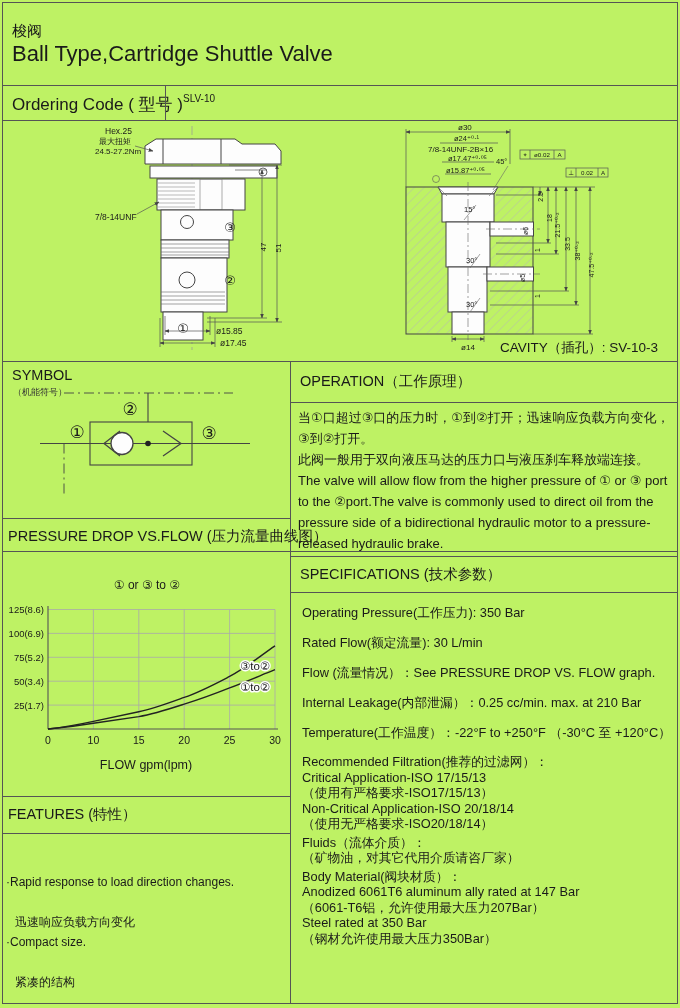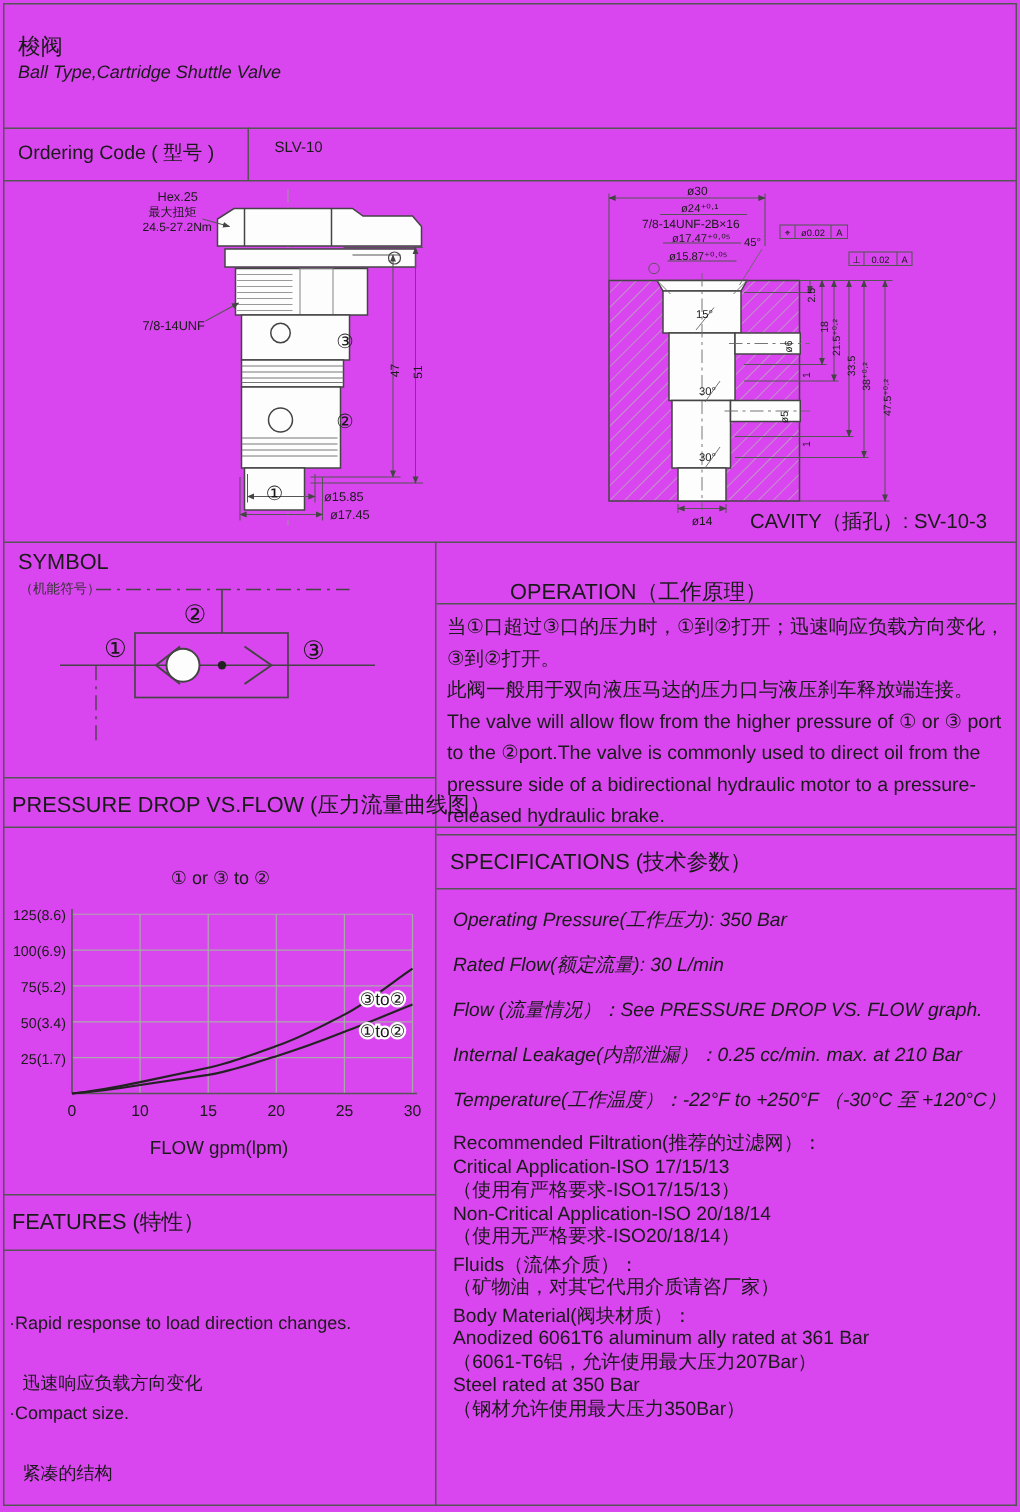--- a/index.html
+++ b/index.html
@@ -1,38 +1,38 @@
 <!DOCTYPE html>
 <html><head>
 <meta charset="utf-8">
 <style>
   html,body{margin:0;padding:0;background:#e8e8e8;}
-  .page{position:relative;width:680px;height:1008px;background:#d946ef;
+  .page{position:relative;width:680px;height:1008px;background:#bef264;
         font-family:"Liberation Sans","DejaVu Sans",sans-serif;color:#1a1a1a;overflow:hidden;}
   .frame{position:absolute;left:2px;top:2px;right:2px;bottom:4px;border:1px solid #555;}
   .abs{position:absolute;}
   .hline{position:absolute;height:0;border-top:1px solid #555;}
   .vline{position:absolute;width:0;border-left:1px solid #555;}
   .title-zh{left:12px;top:22px;font-size:15px;}
-  .title-en{left:12px;top:41px;font-size:12px;font-style:italic;}
-  .ordering-label{left:12px;top:93px;font-size:13px;}
+  .title-en{left:12px;top:41px;font-size:22px;}
+  .ordering-label{left:12px;top:93px;font-size:17px;}
   .ordering-code{left:183px;top:93px;font-size:10px;}
   .sec-title{font-size:14.5px;}
   .symbol-title{left:12px;top:367px;}
   .symbol-sub{left:13px;top:386px;font-size:9px;color:#333;}
   .pressure-title{left:8px;top:527px;}
   .features-title{left:8px;top:805px;}
-  .op-title{left:300px;top:385px;margin-left:40px;}
+  .op-title{left:300px;top:372px;}
   .spec-title{left:300px;top:565px;}
   .op-text{left:298px;top:407px;width:374px;font-size:13px;line-height:21px;}
   .op-text p{margin:0;}
   .features-body{left:6px;top:872px;width:280px;font-size:12px;line-height:20px;}
   .features-body .zh{padding-left:9px;margin-top:20px;}
   .spec-body{left:302px;top:604px;width:372px;font-size:12.8px;}
-  .spec-item{line-height:17px;margin-bottom:13px;font-style:italic;}
+  .spec-item{line-height:17px;margin-bottom:13px;}
   .spec-block{line-height:15.5px;margin-top:3px;}
   svg{position:absolute;overflow:visible;}
   svg text{font-family:"Liberation Sans","DejaVu Sans",sans-serif;fill:#1a1a1a;}
   .halo{paint-order:stroke;stroke:#fdfdfd;stroke-width:3px;}
 </style>
 </head>
 <body>
 
 <div class="page">
   <div class="frame"></div>
@@ -320,19 +320,19 @@
       <div>（使用有严格要求-ISO17/15/13）</div>
       <div>Non-Critical Application-ISO 20/18/14</div>
       <div>（使用无严格要求-ISO20/18/14）</div>
     </div>
     <div class="spec-block">
       <div>Fluids（流体介质）：</div>
       <div>（矿物油，对其它代用介质请咨厂家）</div>
     </div>
     <div class="spec-block">
       <div>Body Material(阀块材质）：</div>
-      <div>Anodized 6061T6 aluminum ally rated at 361 Bar</div>
+      <div>Anodized 6061T6 aluminum ally rated at 147 Bar</div>
       <div>（6061-T6铝，允许使用最大压力207Bar）</div>
       <div>Steel rated at 350 Bar</div>
       <div>（钢材允许使用最大压力350Bar）</div>
     </div>
   </div>
 </div>
 
 </body></html>

